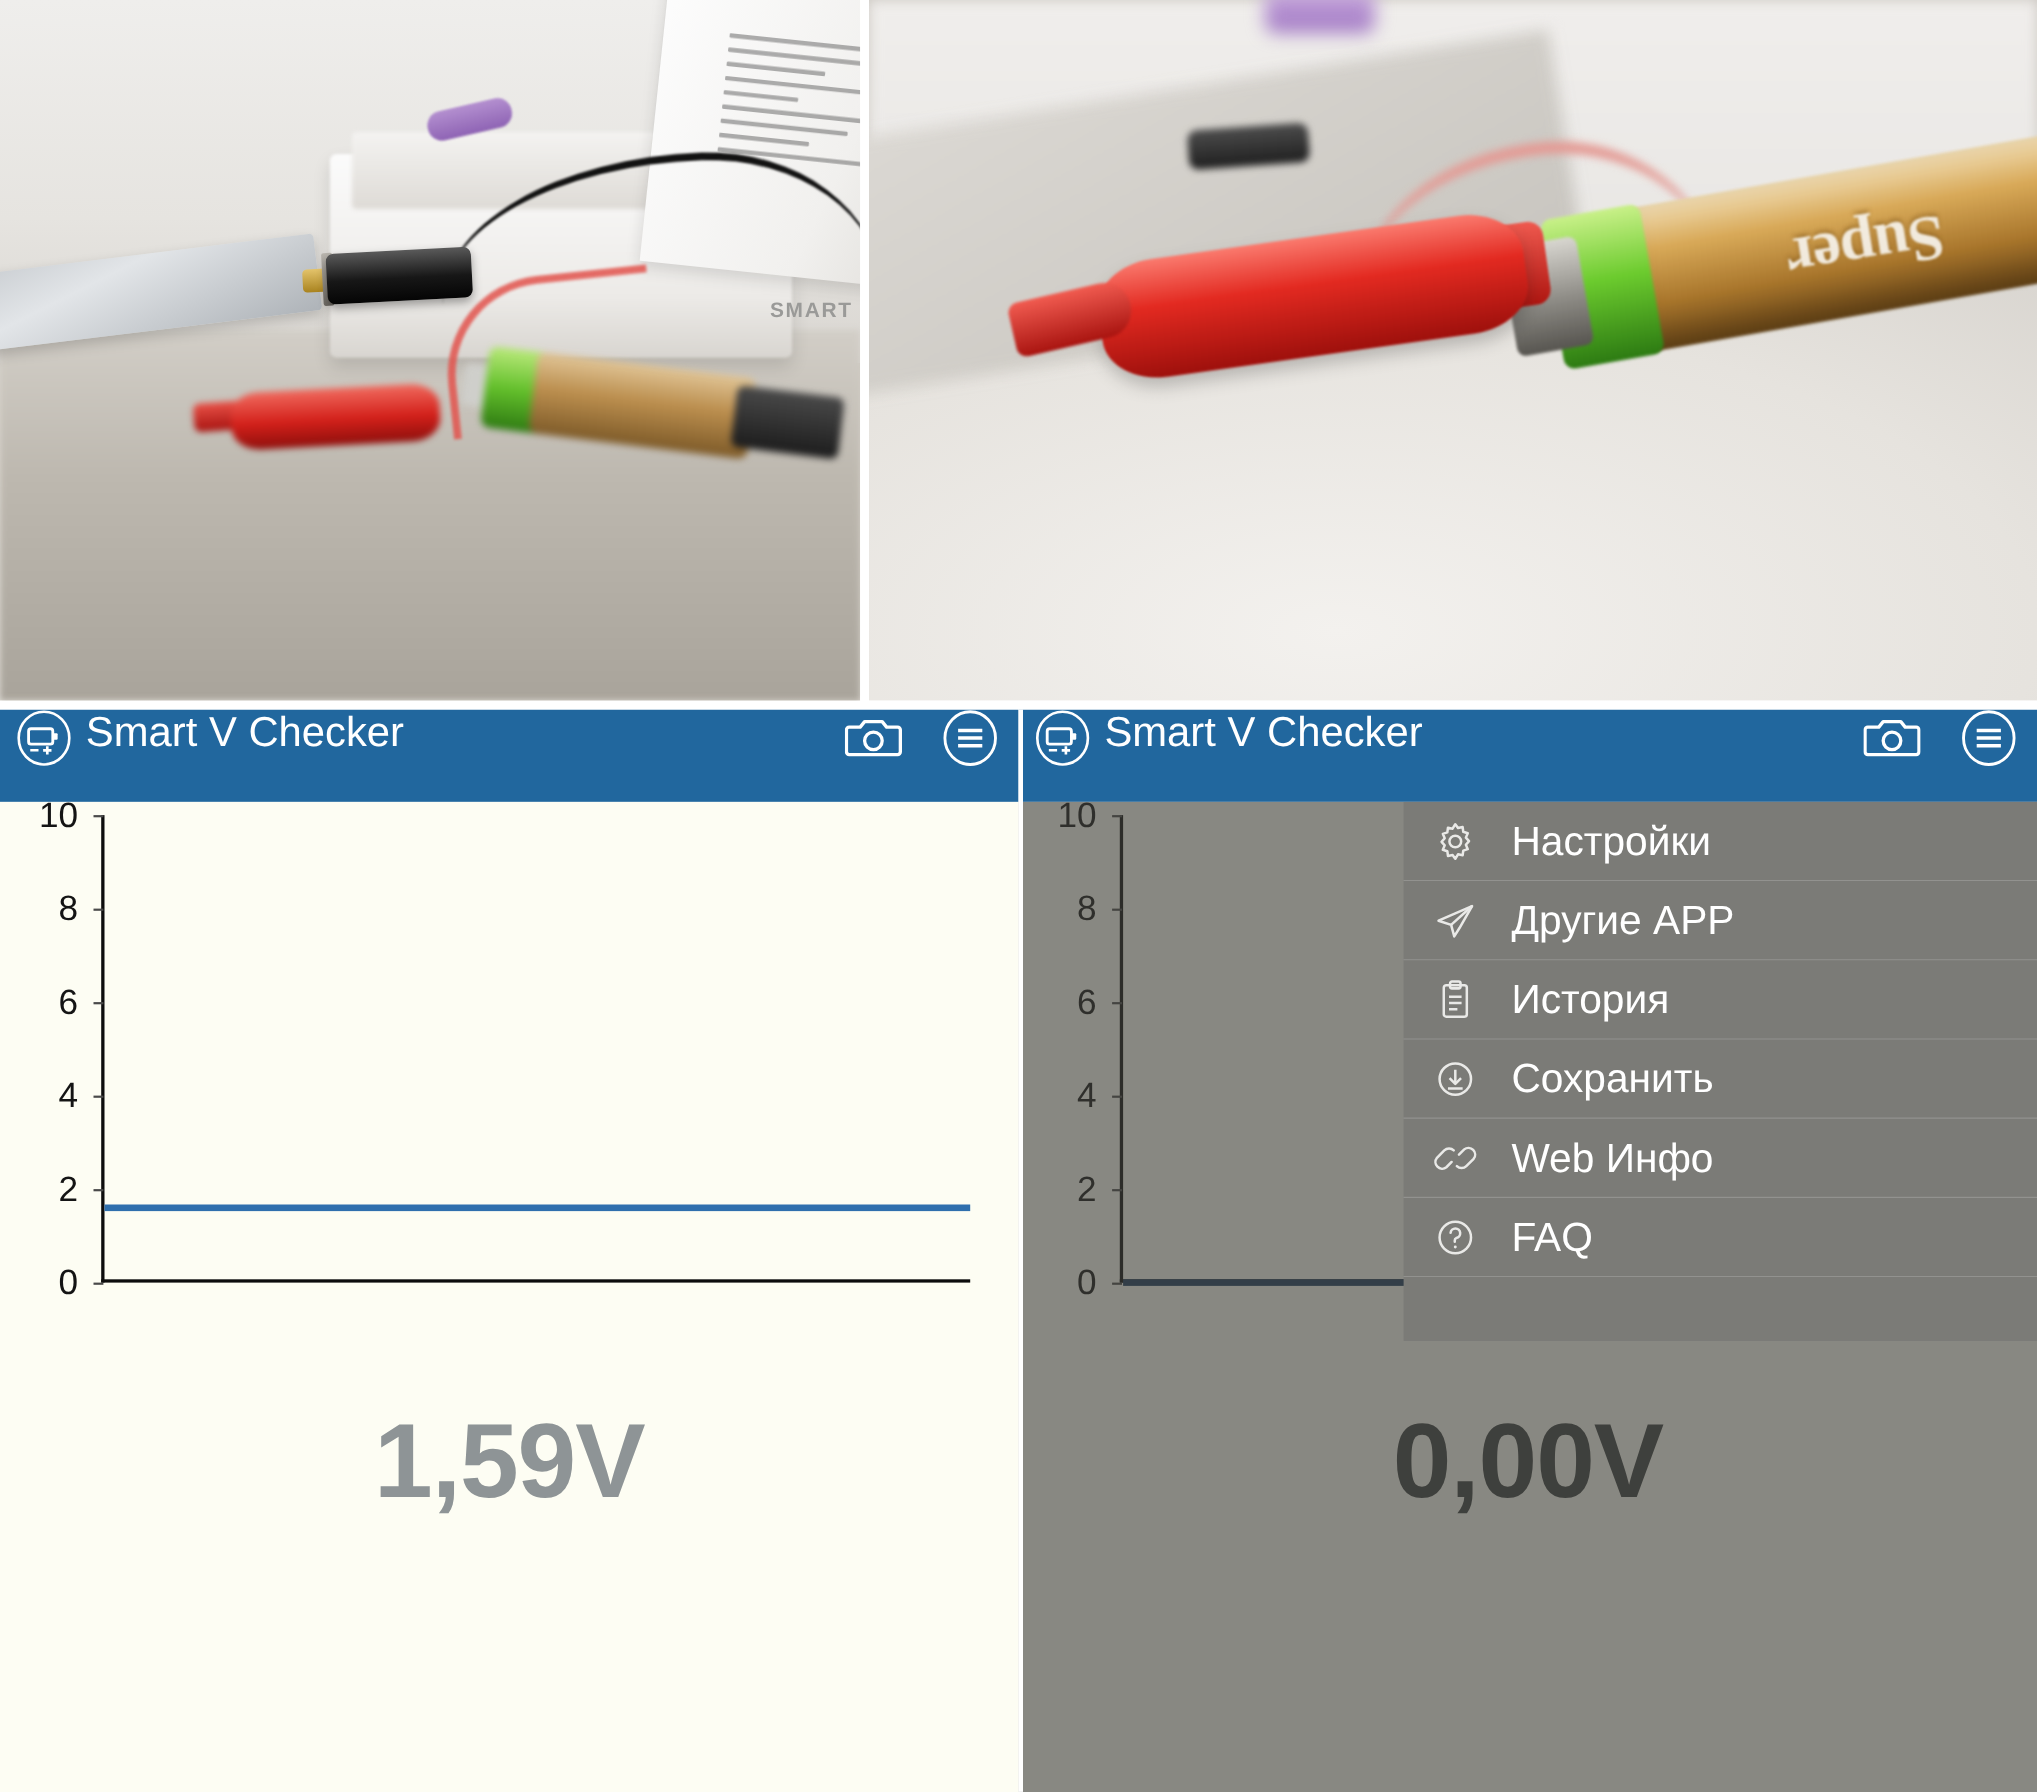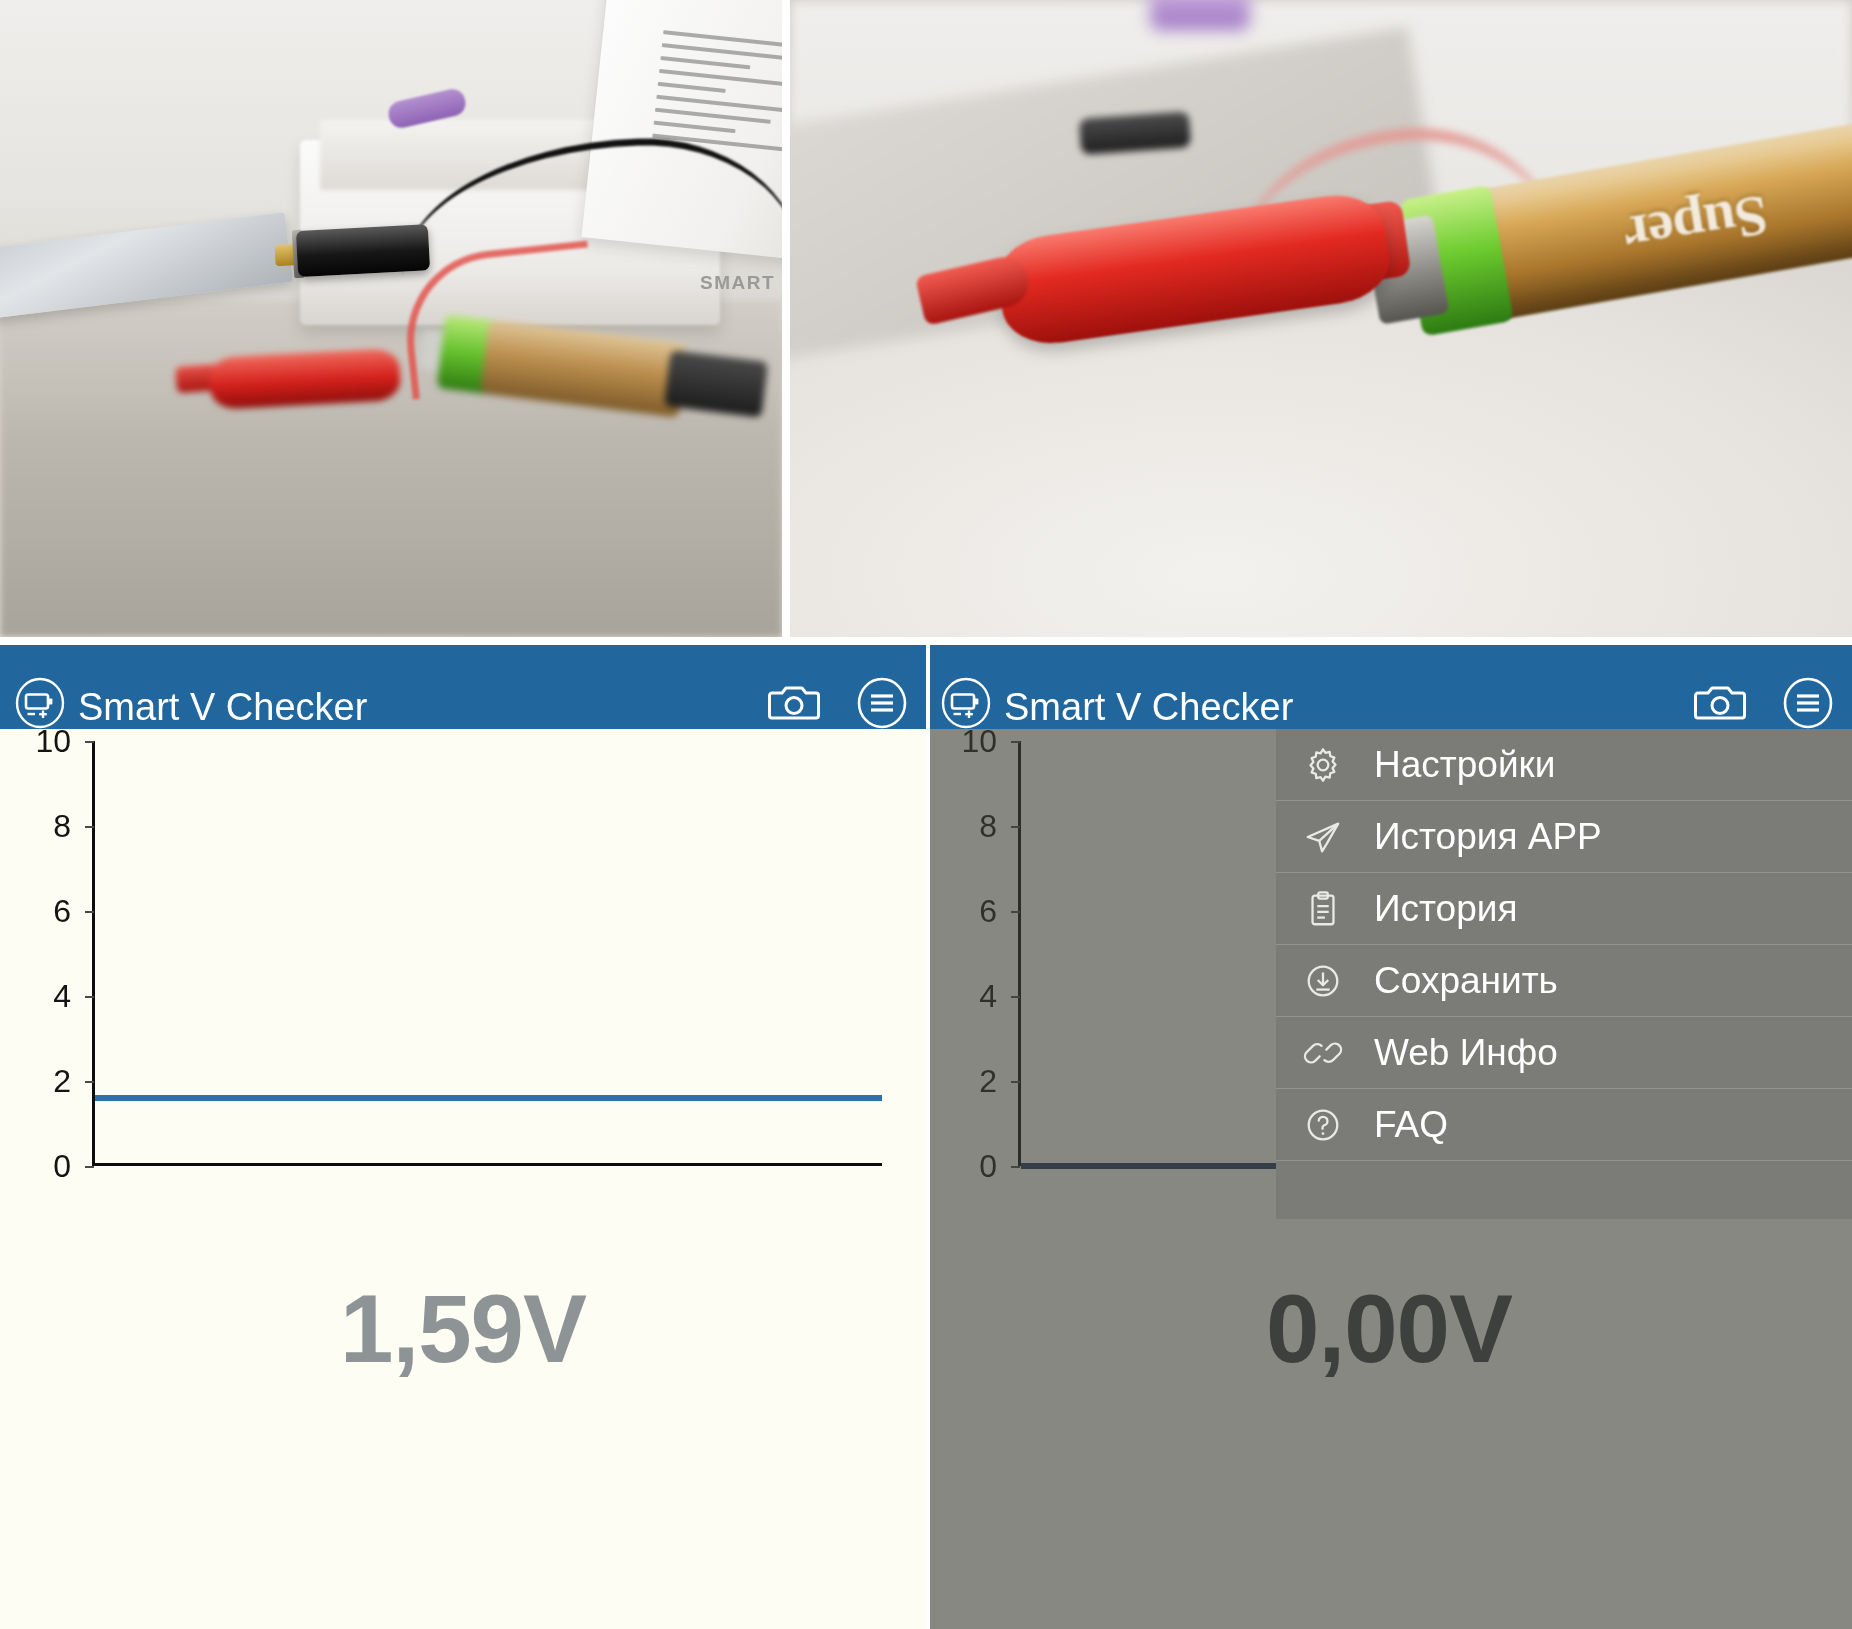--- a/index.html
+++ b/index.html
@@ -269,21 +269,21 @@
     overflow: hidden;
   }
   .app-left  { left: 0;    width: 926px; }
   .app-right { left: 926px; width: 926px; }
 
   .appbar {
     position: relative;
     height: 84px;
     background: #21679e;
     display: flex;
-    align-items: flex-end;
+    align-items: flex-start;
     padding: 0 18px 0 14px;
   }
   .appbar-logo { width: 52px; height: 52px; flex: 0 0 auto; }
   .appbar-title {
     color: #ffffff;
     font: 400 38px "Liberation Sans", sans-serif;
     margin-left: 12px;
     white-space: nowrap;
   }
   .appbar-spacer { flex: 1 1 auto; }
@@ -608,21 +608,21 @@
         </div>
         <div class="menu-item">
           <span class="menu-icon">
             <svg viewBox="0 0 42 42" width="40" height="40">
               <g fill="none" stroke="#e9e9e7" stroke-width="2.4" stroke-linejoin="round">
                 <path d="M37 7L5 21l12 4 3 11 5-8 12-21z"></path>
                 <path d="M17 25L37 7"></path>
               </g>
             </svg>
           </span>
-          <span class="menu-label">История APP</span>
+          <span class="menu-label">Другие APP</span>
         </div>
         <div class="menu-item">
           <span class="menu-icon">
             <svg viewBox="0 0 42 42" width="40" height="40">
               <g fill="none" stroke="#e9e9e7" stroke-width="2.4">
                 <rect x="10" y="7" width="22" height="30" rx="2.4"></rect>
                 <rect x="16" y="3.5" width="10" height="6.5" rx="1.8"></rect>
                 <line x1="15" y1="18" x2="27" y2="18"></line>
                 <line x1="15" y1="24" x2="27" y2="24"></line>
                 <line x1="15" y1="30" x2="23" y2="30"></line>

